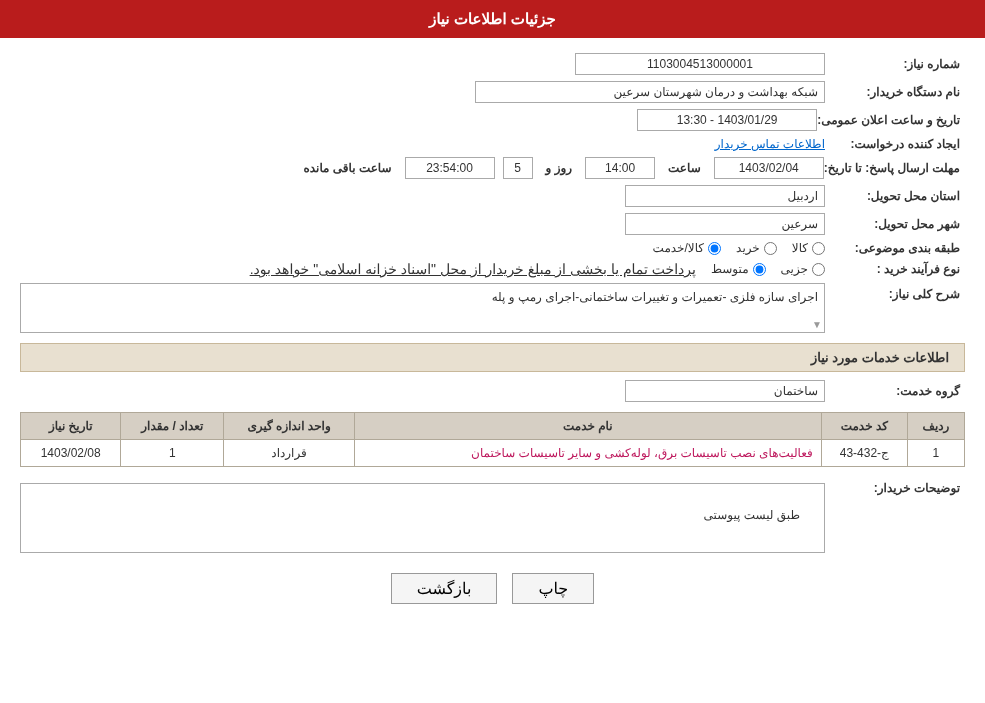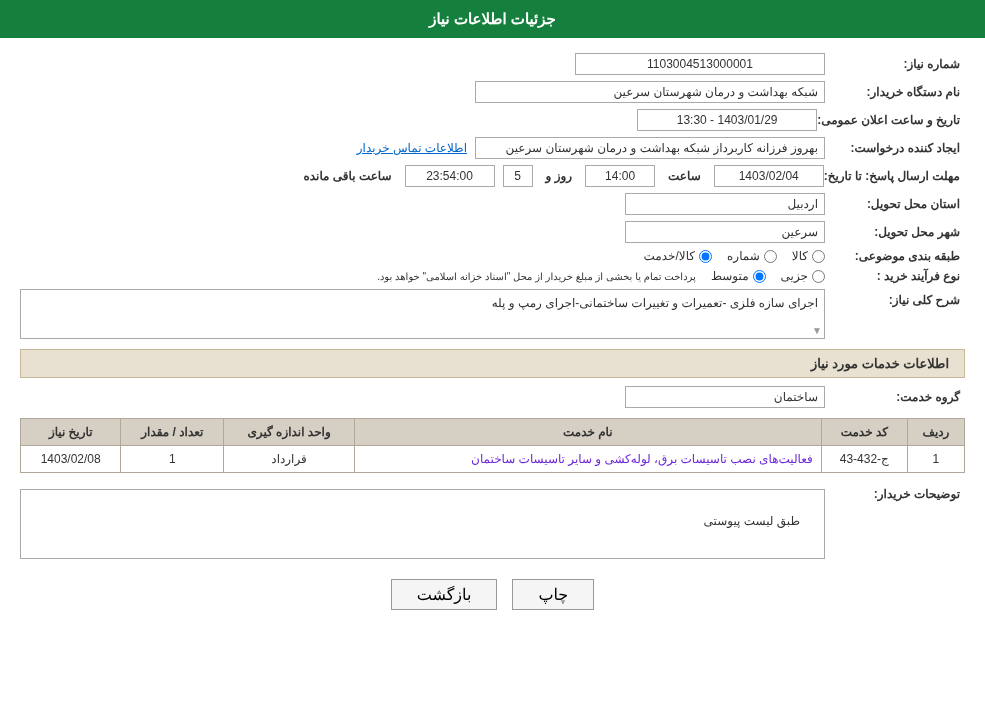--- a/index.html
+++ b/index.html
@@ -10,21 +10,21 @@
       font-size: 12px;
       color: #333;
     }
     .page-wrapper {
       width: 985px;
       min-height: 703px;
       background: #fff;
       margin: 0 auto;
     }
     .header-bar {
-      background: #15803d;
+      background: #b91c1c;
       color: #fff;
       text-align: center;
       padding: 10px 20px;
       font-size: 15px;
       font-weight: bold;
     }
     .content {
       padding: 15px 20px;
     }
     .input-box {
@@ -82,21 +82,21 @@
       font-weight: bold;
     }
     .services-table td {
       border: 1px solid #b0a898;
       padding: 6px 8px;
       text-align: center;
       background: #fff;
     }
     .services-table td.service-name {
       text-align: right;
-      color: #6d28d9;
+      color: #be185d;
     }
     .buyer-notes {
       border: 1px solid #aaa;
       min-height: 70px;
       padding: 20px;
       text-align: right;
       background: #fff;
       margin-top: 6px;
     }
     .btn-row {
@@ -169,21 +169,20 @@
     <div class="info-row">
       <span class="info-label">تاریخ و ساعت اعلان عمومی:</span>
       <span class="info-value">
         <span class="input-box" style="min-width:180px; text-align:center;">1403/01/29 - 13:30</span>
       </span>
     </div>
 
     <div class="info-row">
       <span class="info-label">ایجاد کننده درخواست:</span>
       <span class="info-value row-flex">
-        <span class="input-box input-box-wide">بهروز فرزانه کاربرداز شبکه بهداشت و درمان شهرستان سرعین</span>
         <span class="link-blue">اطلاعات تماس خریدار</span>
       </span>
     </div>
 
     <div class="info-row">
       <span class="info-label">مهلت ارسال پاسخ: تا تاریخ:</span>
       <span class="info-value row-flex nowrap">
         <span class="input-box" style="min-width:110px; text-align:center;">1403/02/04</span>
         <span class="inline-label">ساعت</span>
         <span class="input-box" style="min-width:70px; text-align:center;">14:00</span>
@@ -211,21 +210,21 @@
     <div class="info-row">
       <span class="info-label">طبقه بندی موضوعی:</span>
       <span class="info-value">
         <div class="radio-group">
           <label>
             <input type="radio" name="category" style="">
             <span>کالا</span>
           </label>
           <label>
             <input type="radio" name="category" style="">
-            <span>شماره</span>
+            <span>خرید</span>
           </label>
           <label>
             <input type="radio" name="category" checked="" style="">
             <span>کالا/خدمت</span>
           </label>
         </div>
       </span>
     </div>
 
     <div class="info-row">
@@ -233,21 +232,21 @@
       <span class="info-value">
         <div class="radio-group">
           <label>
             <input type="radio" name="purchase" style="">
             <span>جزیی</span>
           </label>
           <label>
             <input type="radio" name="purchase" checked="" style="">
             <span>متوسط</span>
           </label>
-          <span style="color:#333; font-size:10px;">پرداخت تمام یا بخشی از مبلغ خریدار از محل "اسناد خزانه اسلامی" خواهد بود.</span>
+          <span style="color:#333; font-size:14px;text-decoration:underline;">پرداخت تمام یا بخشی از مبلغ خریدار از محل "اسناد خزانه اسلامی" خواهد بود.</span>
         </div>
       </span>
     </div>
 
     <div class="info-row" style="align-items:flex-start;">
       <span class="info-label" style="padding-top:4px;">شرح کلی نیاز:</span>
       <span class="info-value">
         <div style="border:1px solid #aaa; padding:6px; min-height:50px; text-align:right; background:#fff; position:relative; width:100%;">
           <span>اجرای سازه فلزی -تعمیرات و تغییرات ساختمانی-اجرای رمپ و پله</span>
           <span style="position:absolute; bottom:2px; right:2px; font-size:10px; color:#999;">▼</span>

